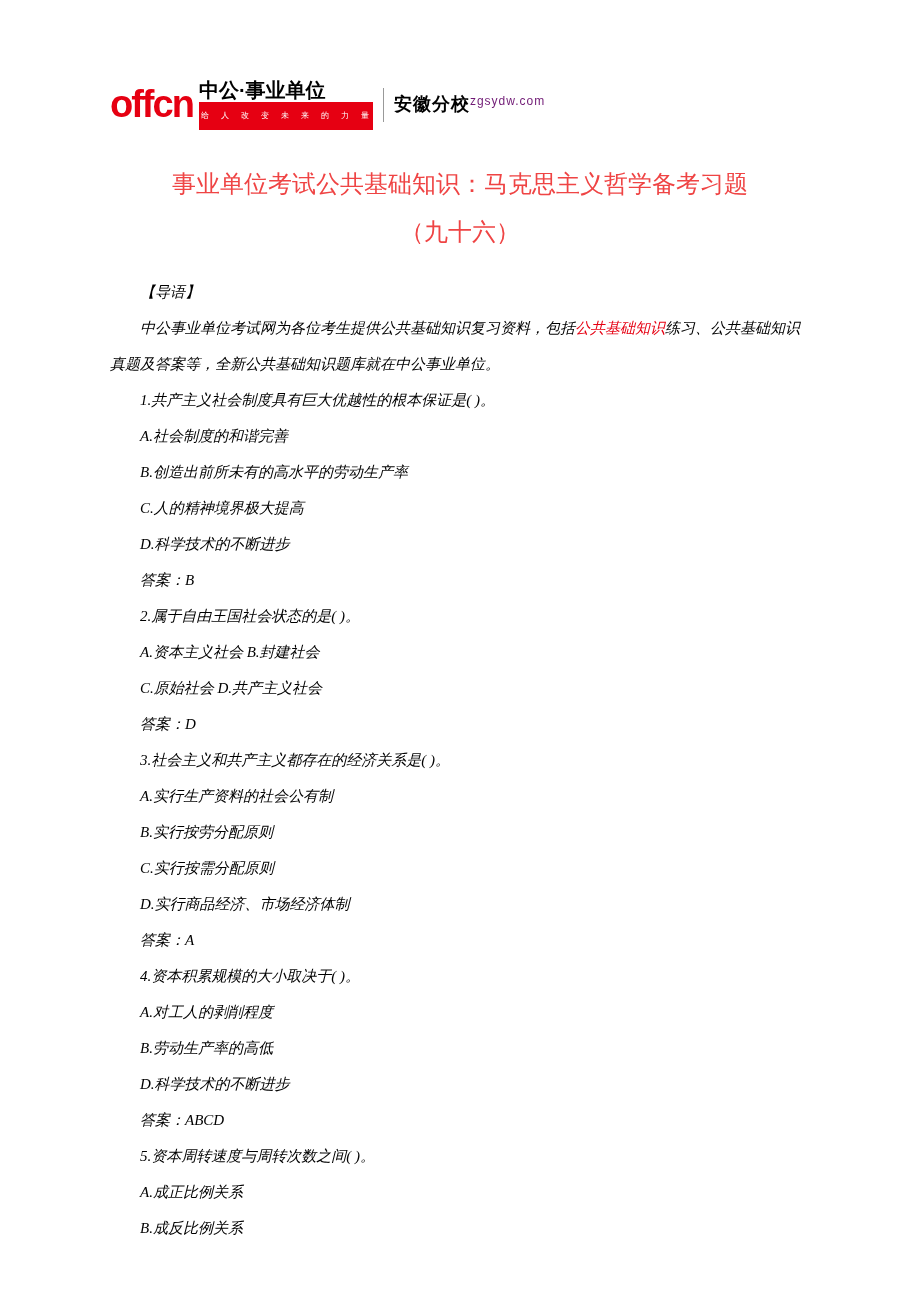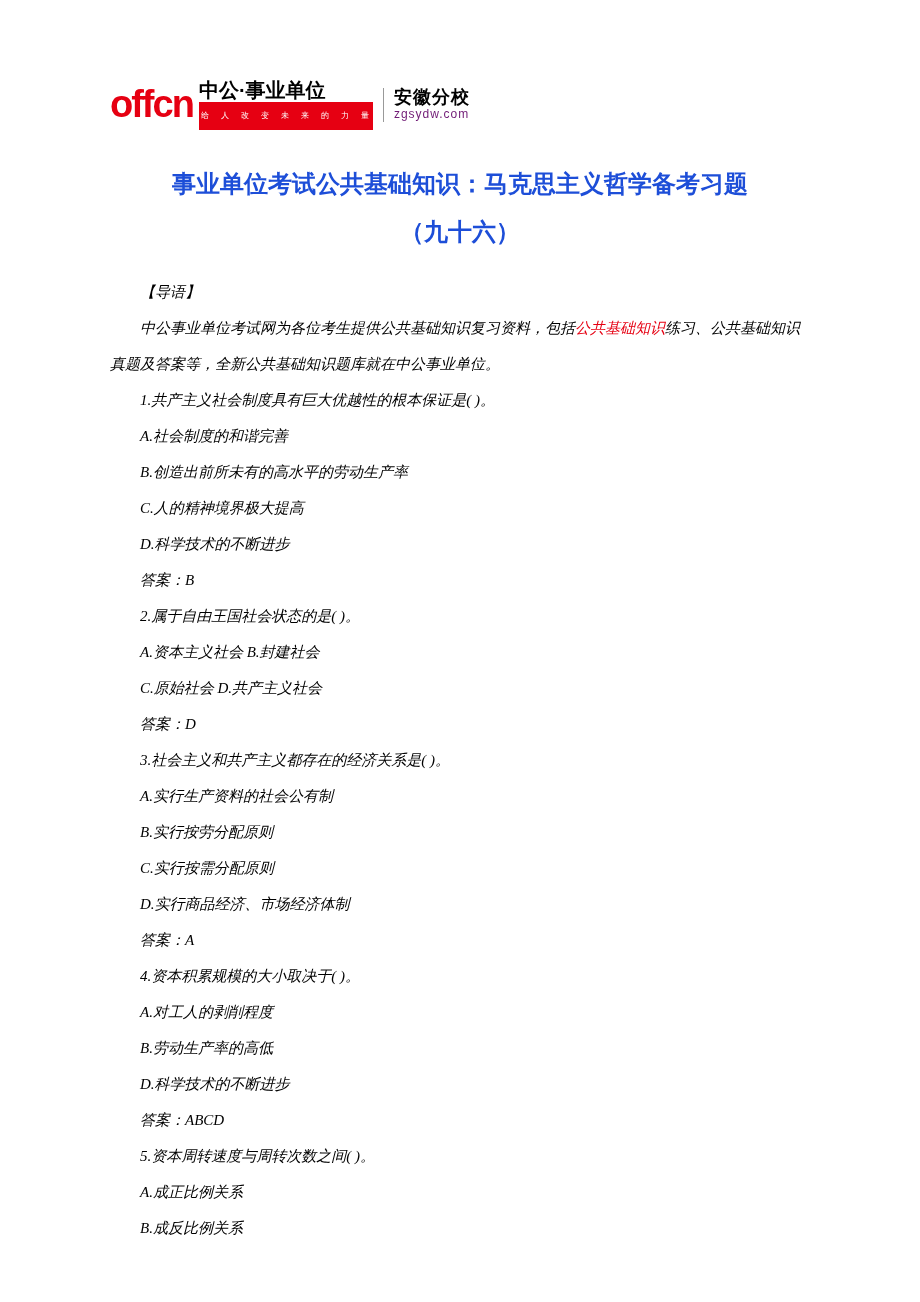--- a/index.html
+++ b/index.html
@@ -50,42 +50,42 @@
     line-height: 1.2;
   }
   .logo-div {
     width: 1px;
     height: 34px;
     background: #999;
     margin: 0 4px;
   }
   .logo-right {
     display: flex;
-    flex-direction: column;
+    flex-direction: row;
     line-height: 1.1;
   }
   .logo-right-top {
     font-family: "SimHei", "黑体", sans-serif;
     font-size: 18px;
     font-weight: bold;
     color: #000;
     letter-spacing: 1px;
   }
   .logo-right-bot {
     font-family: Arial, sans-serif;
     font-size: 12px;
     color: #701a75;
     letter-spacing: 1px;
   }
   .title {
     text-align: center;
-    color: #1d4ed8;
+    color: #ef4444;
     font-family: "SimHei", "黑体", sans-serif;
     font-size: 24px;
-    font-weight: bold;
+    font-weight: normal;
     line-height: 2.0;
     margin-bottom: 18px;
   }
   .content {
     font-size: 15px;
     line-height: 2.4;
     font-style: italic;
   }
   .para {
     text-indent: 2em;

